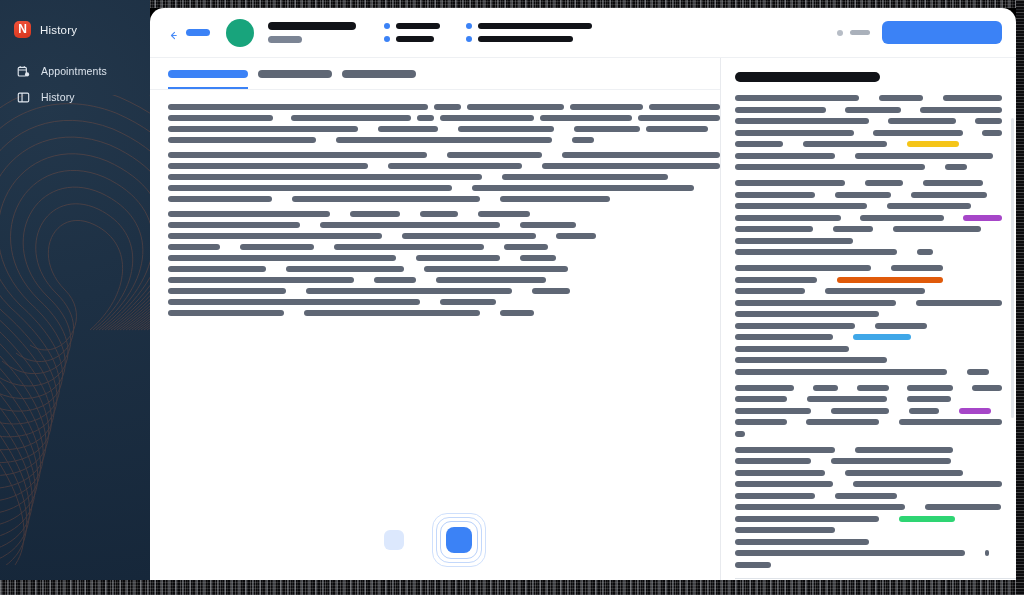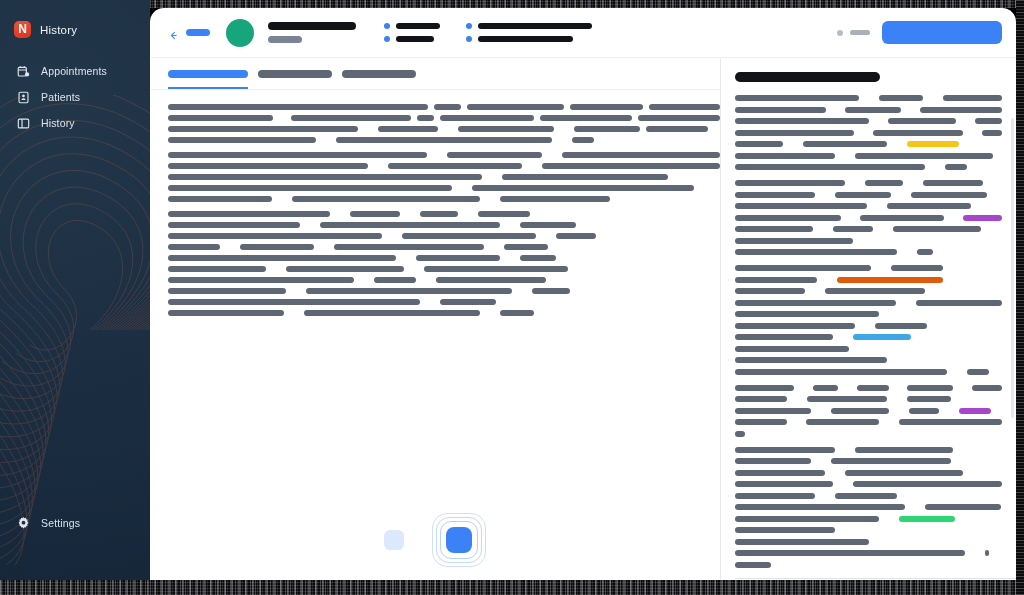--- a/index.html
+++ b/index.html
@@ -216,48 +216,29 @@
               <rect x="1.5" y="3" width="10" height="10.5" rx="1.4"></rect>
                 <path d="M4 1.5v2.2M9 1.5v2.2M1.5 6.2h10"></path>
               <circle cx="12.4" cy="11.6" r="2.6" fill="currentColor" stroke="none"></circle>
             </svg>
           </span>
           <span class="nav-label">Appointments</span>
         </div>
         <div class="nav-item">
           <span class="nav-icon">
             <svg width="13" height="13" viewBox="0 0 16 16" fill="none" stroke="currentColor" stroke-width="1.4">
-              <rect x="2.5" y="1.6" width="11" height="12.8" rx="1.5"></rect>
-              <circle cx="8" cy="6" r="1.6" fill="currentColor" stroke="none"></circle>
-              <path d="M5.3 11.2c.5-1.5 1.5-2.2 2.7-2.2s2.2.7 2.7 2.2" fill="currentColor" stroke="none"></path>
-            </svg>
-          </span>
-          <span class="nav-label">Patients</span>
-        </div>
-        <div class="nav-item">
-          <span class="nav-icon">
-            <svg width="13" height="13" viewBox="0 0 16 16" fill="none" stroke="currentColor" stroke-width="1.4">
               <rect x="1.6" y="2.6" width="12.8" height="10.8" rx="1.5"></rect>
                 <path d="M6.2 2.6v10.8"></path>
             </svg>
           </span>
           <span class="nav-label">History</span>
         </div>
       </div>
 
       <div class="nav-bottom">
-        <div class="nav-item">
-          <span class="nav-icon">
-            <svg width="13" height="13" viewBox="0 0 16 16" fill="currentColor">
-              <path d="M8 0l1.1 1.5 1.8-.5.5 1.8 1.8.6-.6 1.8L14 7l-1.4 1.8.6 1.8-1.8.6-.5 1.8-1.8-.5L8 14l-1.1-1.5-1.8.5-.5-1.8-1.8-.6.6-1.8L2 7l1.4-1.8-.6-1.8 1.8-.6.5-1.8 1.8.5z"></path>
-              <circle cx="8" cy="7" r="2.3" fill="#1d3044"></circle>
-            </svg>
-          </span>
-          <span class="nav-label">Settings</span>
-        </div>
         <div class="nav-sep"></div>
       </div>
     </div>
   </nav>
 
   <div id="window">
 
     <header id="header">
       <div id="back-button">
         <span id="back-arrow">

